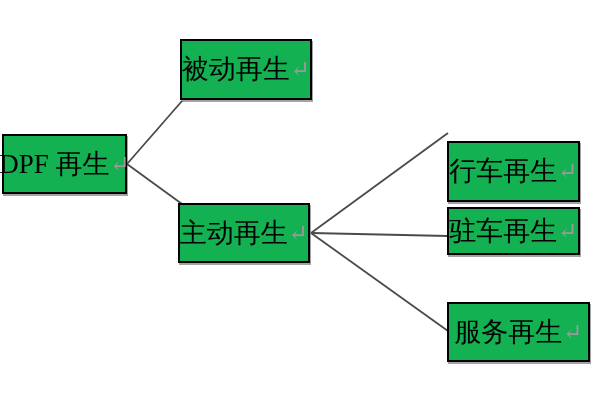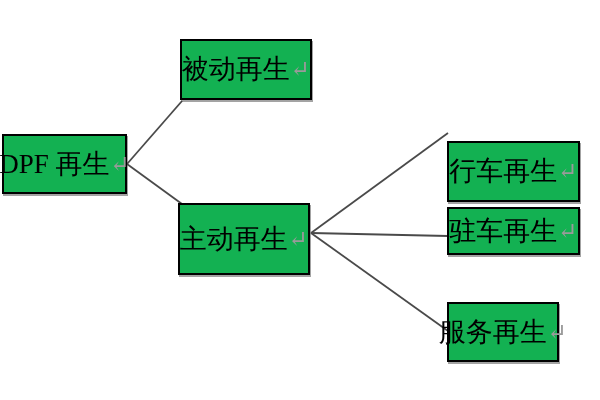--- a/index.html
+++ b/index.html
@@ -14,24 +14,24 @@
     position:absolute; box-sizing:border-box;
     background:var(--box-fill,#13b152);
     border:2px solid var(--box-border,#000000);
     box-shadow:1px 2px 0 rgba(50,50,50,0.45);
     display:flex; align-items:center; justify-content:center;
   }
   .node .label { font-size:27px; color:#000000; white-space:nowrap; line-height:1; }
   .node .pmark { font-size:23px; color:var(--mark-color,#9a9a9a); line-height:1; margin-left:1px; }
   #node-root    { left:2px;   top:134px; width:125px; height:60px;align-items:center; }
   #node-passive { left:180px; top:39px;  width:132px; height:61px; }
-  #node-active  { left:178px; top:203px; width:132px; height:72px; }
+  #node-active  { left:178px; top:203px; width:132px; height:60px; }
   #node-driving { left:447px; top:101px; width:133px; height:61px;margin-top:40px; }
   #node-parking { left:447px; top:207px; width:133px; height:48px; }
-  #node-service { left:447px; top:302px; width:112px; height:60px; }
+  #node-service { left:447px; top:302px; width:143px; height:60px; }
 </style>
 </head>
 <body>
 
 <div class="canvas">
 
   <svg class="edges" viewBox="0 0 600 400">
     <line x1="127" y1="164" x2="182" y2="101"></line>
     <line x1="127" y1="164" x2="182" y2="204"></line>
     <line x1="311" y1="233" x2="448" y2="133"></line>

